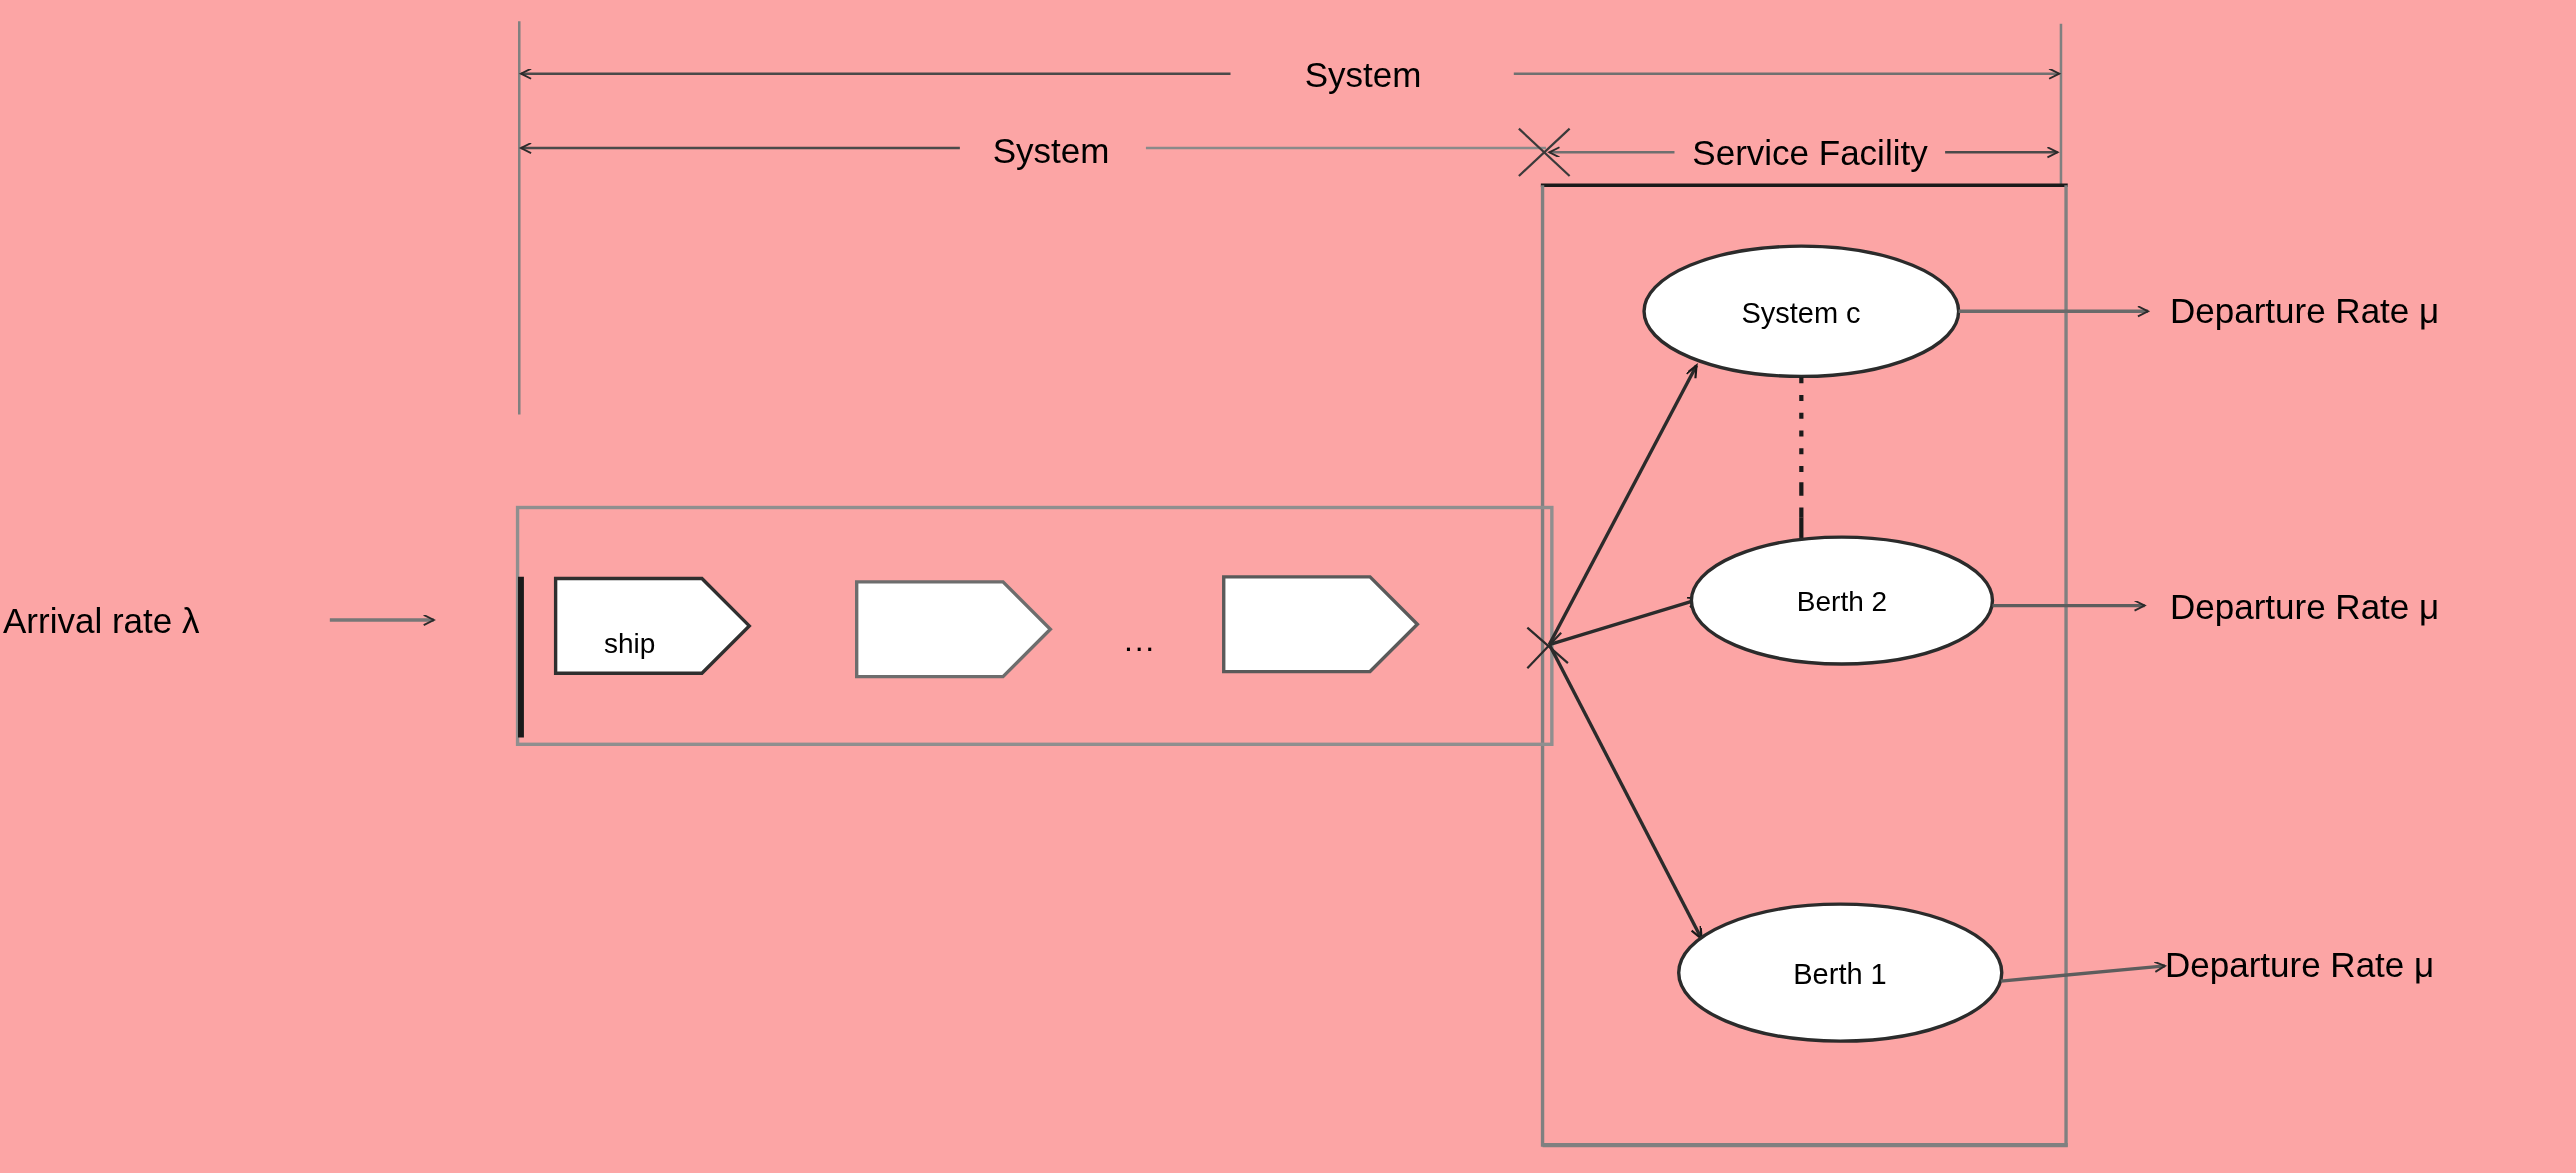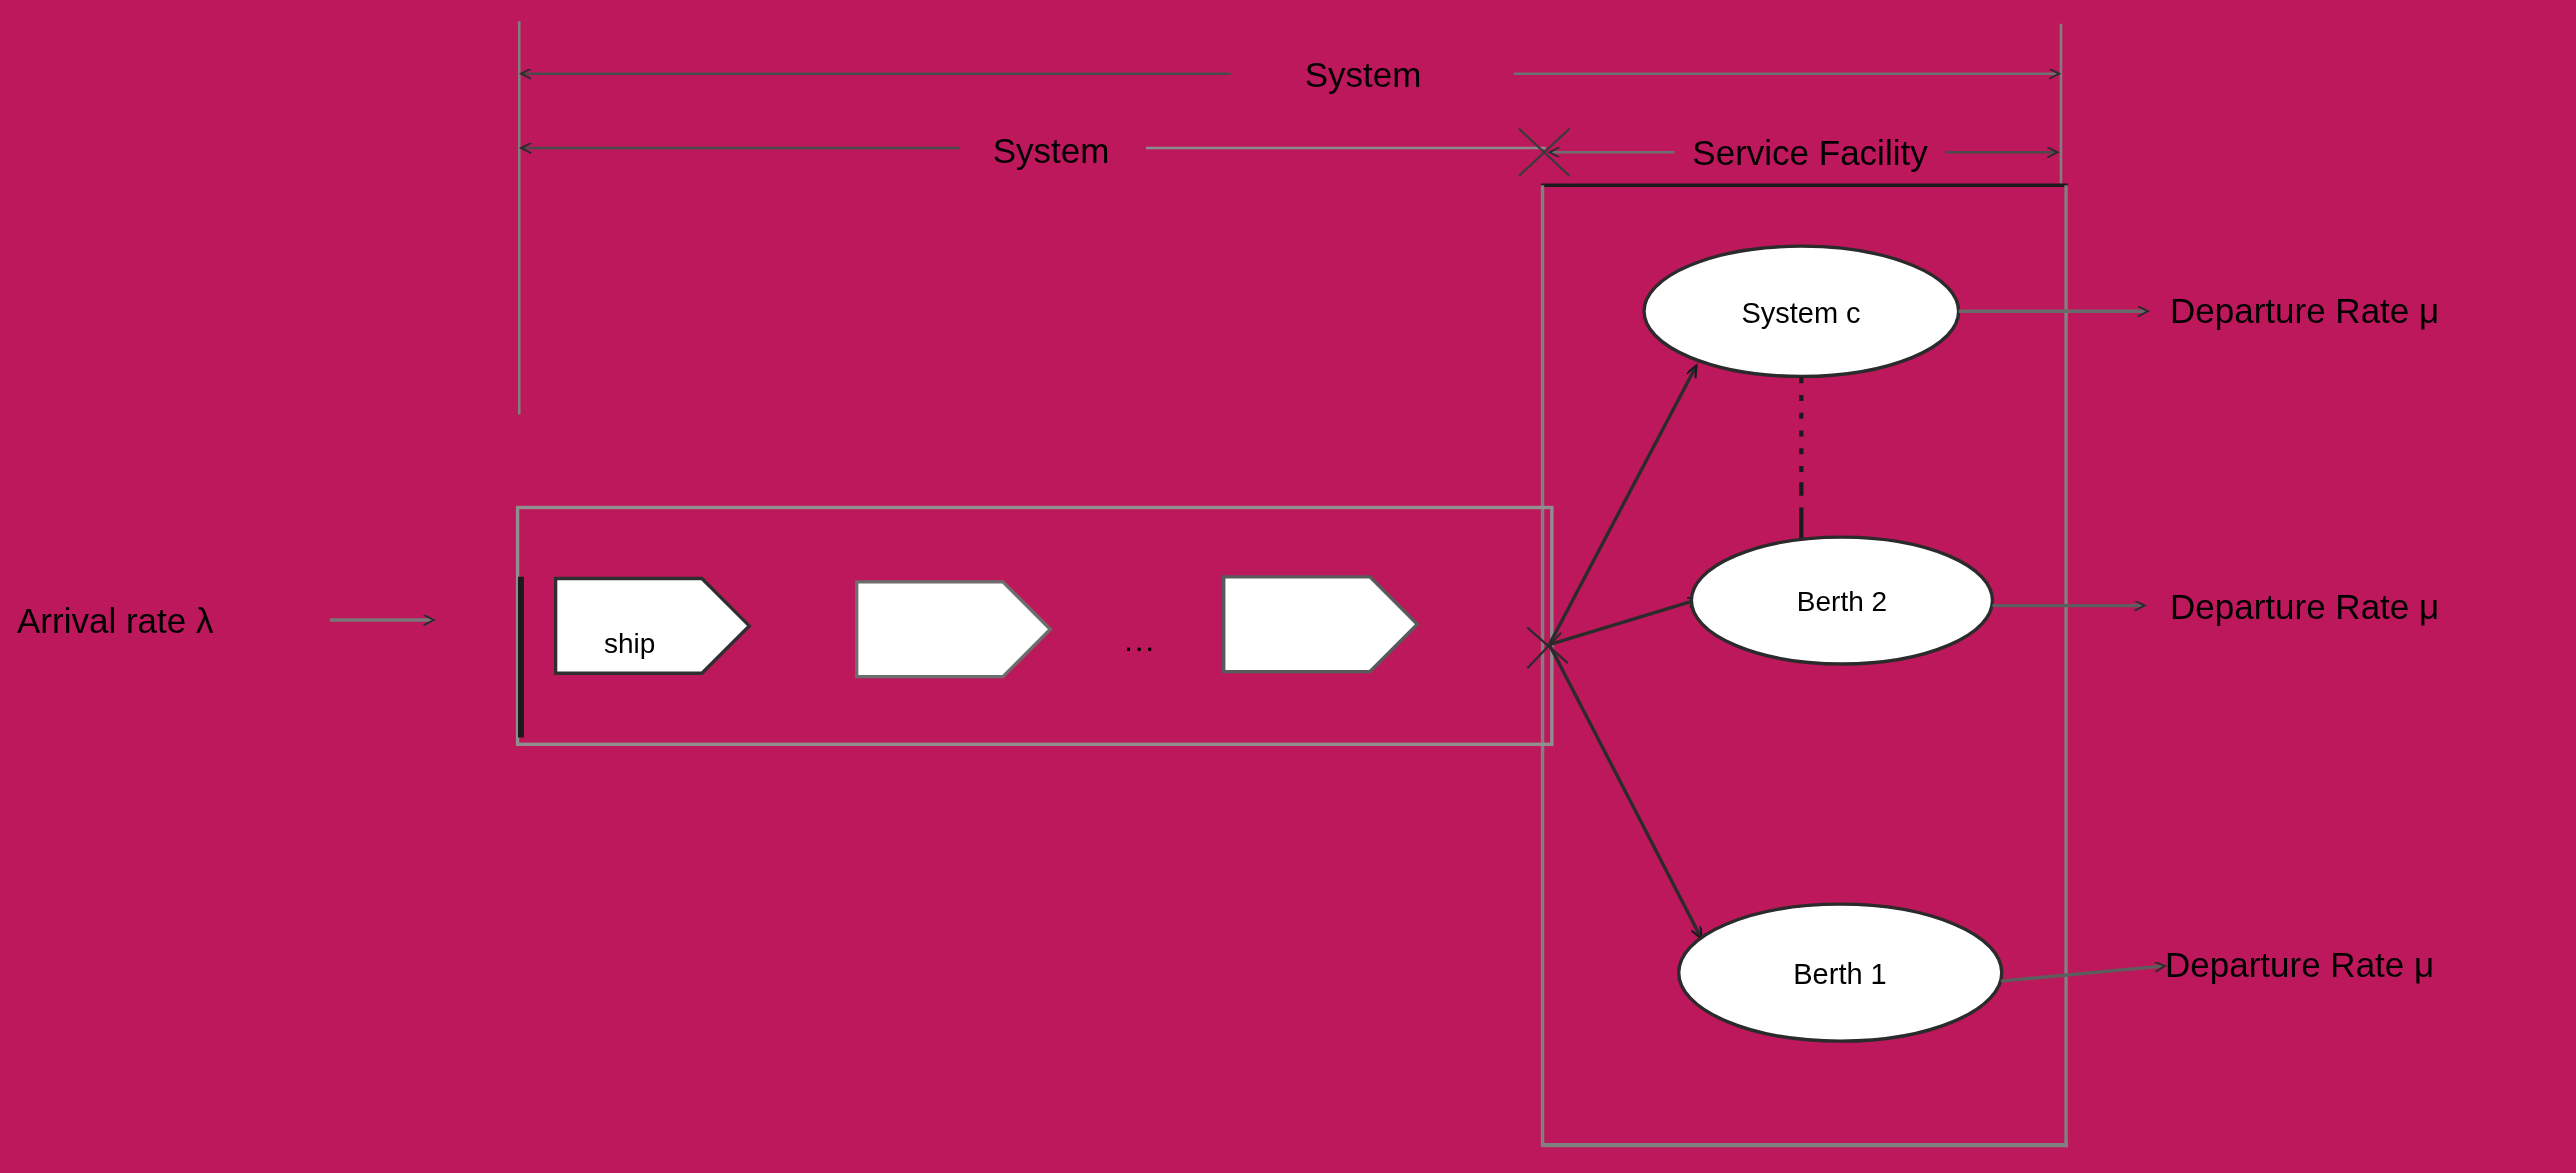--- a/index.html
+++ b/index.html
@@ -8,21 +8,21 @@
     padding: 0;
     background: #ffffff;
   }
   body {
     font-family: "Liberation Sans", sans-serif;
   }
   #stage {
     position: relative;
     width: 2576px;
     height: 1174px;
-    background: #be185d;
+    background: #fca5a5;
     overflow: hidden;
   }
   #canvas {
     position: absolute;
     left: 0;
     top: 0;
     width: 2576px;
     height: 1174px;
   }
   .lbl {
@@ -123,21 +123,21 @@
     <line x1="2356" y1="716" x2="2536" y2="716" stroke="#5d5d5d" stroke-width="4" marker-end="url(#ah-dark)"></line>
     <line x1="2366" y1="1160" x2="2560" y2="1142" stroke="#5d5d5d" stroke-width="4" marker-end="url(#ah-dark)"></line>
   </svg>
 
   <div class="lbl lbl-bracket ctr" style="left:1363px; top:74px;">System</div>
 
   <div class="lbl lbl-bracket ctr" style="left:1051px; top:150px;">System</div>
 
   <div class="lbl lbl-bracket ctr" style="left:1810px; top:152px;">Service Facility</div>
 
-  <div class="lbl lbl-rate midy" style="left:17px; top:620px;">Arrival rate λ</div>
+  <div class="lbl lbl-rate midy" style="left:3px; top:620px;">Arrival rate λ</div>
 
   <div class="lbl lbl-ship midy" style="left:604px; top:628px;margin-top:16px;">ship</div>
 
   <div class="lbl lbl-dots ctr" style="left:1140px; top:640px;">...</div>
 
   <div class="lbl lbl-berth ctr" style="left:1801px; top:313px;">System c</div>
 
   <div class="lbl lbl-berth-small ctr" style="left:1842px; top:602px;">Berth 2</div>
 
   <div class="lbl lbl-berth ctr" style="left:1840px; top:974px;">Berth 1</div>

